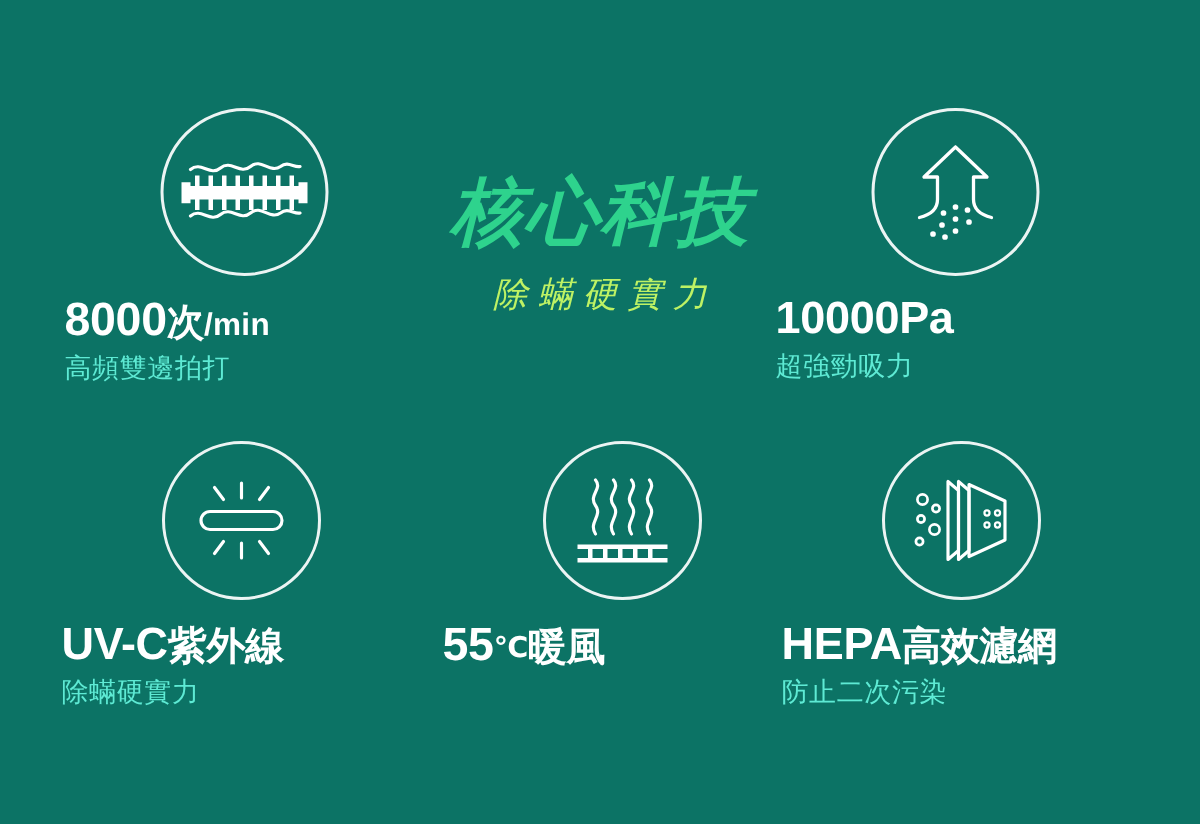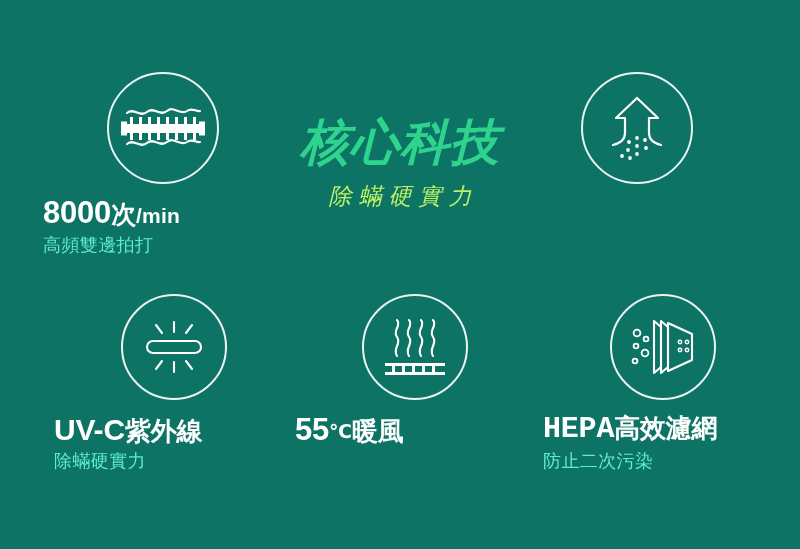--- a/index.html
+++ b/index.html
@@ -82,23 +82,23 @@
     font-weight: 400;
     color: #5eead4;
     white-space: nowrap;
     letter-spacing: 0.4px;
   }
 
   
   #cell-beat   { left: 43px;  top: 72px; }
   #cell-suction{ left: 517px; top: 72px; }
   
-  #cell-uvc    { left: 54px;  top: 294px; }
+  #cell-uvc    { left: 41px;  top: 294px; }
   #cell-heat   { left: 295px; top: 294px; }
-  #cell-hepa   { left: 543px; top: 294px; font-family: Liberation Mono, monospace; }
+  #cell-hepa   { left: 521px; top: 294px; }
 
   #cell-beat .icon-circle,
   #cell-suction .icon-circle { width: 112px; height: 112px; }
 
   #cell-uvc .icon-circle,
   #cell-heat .icon-circle,
   #cell-hepa .icon-circle { width: 106px; height: 106px; }
 
   #cell-beat .text-block,
   #cell-suction .text-block { margin-top: 13px; }
@@ -193,20 +193,24 @@
         <circle cx="44" cy="45" r="1.9" fill="#ffffff"></circle>
         <circle cx="28" cy="47" r="1.9" fill="#ffffff"></circle>
         <circle cx="36" cy="51" r="1.9" fill="#ffffff"></circle>
         <circle cx="45" cy="53" r="1.9" fill="#ffffff"></circle>
         <circle cx="27" cy="55" r="1.9" fill="#ffffff"></circle>
         <circle cx="36" cy="59" r="1.9" fill="#ffffff"></circle>
         <circle cx="21" cy="61" r="1.9" fill="#ffffff"></circle>
         <circle cx="29" cy="63" r="1.9" fill="#ffffff"></circle>
       </svg>
     </div>
+    <div class="text-block">
+      <div class="feature-title">10000Pa</div>
+      <div class="feature-sub">超強勁吸力</div>
+    </div>
   </div>
 
   <div class="feature" id="cell-uvc">
     <div class="icon-circle">
       <svg width="66" height="62" viewBox="0 0 66 62" fill="none">
 
         <rect x="6" y="25" width="54" height="12" rx="6" ry="6" stroke="#ffffff" stroke-width="2.1" fill="none"></rect>
 
         <line x1="33" y1="6" x2="33" y2="16" stroke="#ffffff" stroke-width="2.1" stroke-linecap="round"></line>
         <line x1="15" y1="9" x2="21" y2="17" stroke="#ffffff" stroke-width="2.1" stroke-linecap="round"></line>

